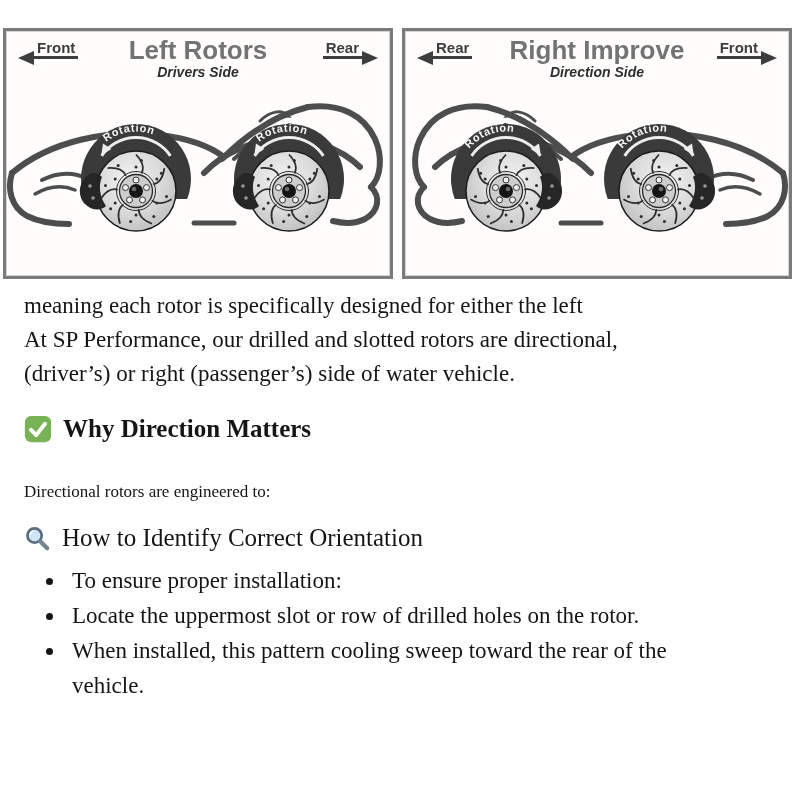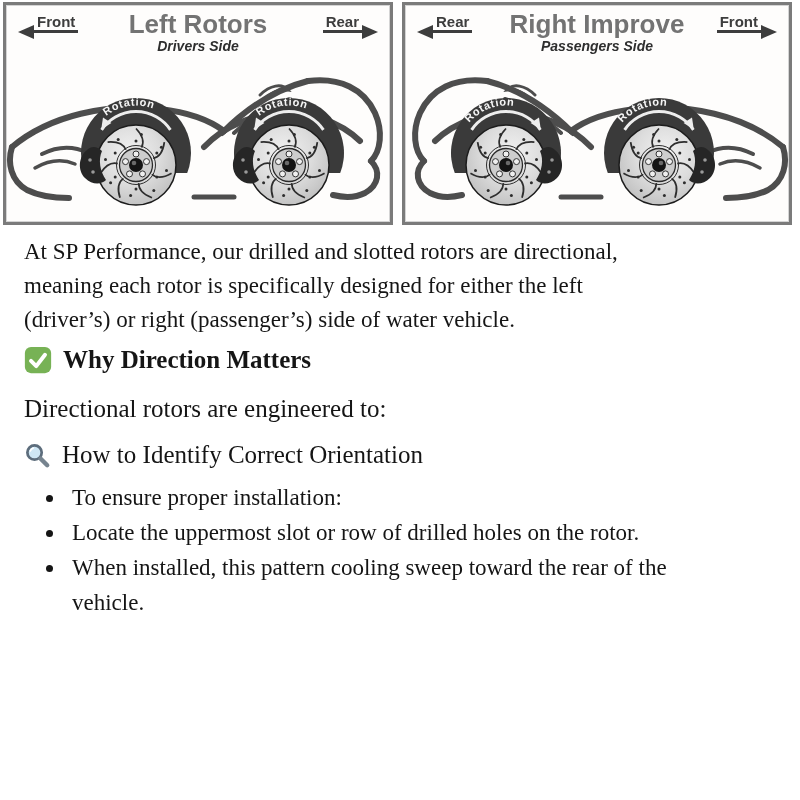--- a/index.html
+++ b/index.html
@@ -1,22 +1,22 @@
 <!DOCTYPE html>
 <html><head>
 <meta charset="utf-8">
 <style>
   html,body{margin:0;padding:0;background:#fff;}
   body{width:800px;height:800px;overflow:hidden;font-family:"Liberation Serif",serif;color:#151515;}
 
   
   .diagram{display:flex;gap:9px;margin:2px 0 0 3px;}
-  .panel{box-sizing:border-box;width:390px;height:223px;border:3px solid #7b7b7b;
+  .panel{box-sizing:border-box;width:390px;height:251px;border:3px solid #7b7b7b;
          box-shadow:inset 0 0 0 1px #d4d4d4;background:#fefdfc;position:relative;
-         display:flex;flex-direction:column;}
+         display:flex;flex-direction:column;margin-top:26px;}
   .panel-header{position:relative;height:52px;flex:none;}
   .panel-title{text-align:center;font-family:"Liberation Sans",sans-serif;font-weight:bold;
                font-size:26px;line-height:28px;margin-top:5px;color:#737373;}
   .panel-subtitle{text-align:center;font-family:"Liberation Sans",sans-serif;font-weight:bold;
                   font-style:italic;font-size:14px;line-height:16px;color:#2e2e2e;}
   .corner{position:absolute;top:9px;display:flex;align-items:flex-end;
           font-family:"Liberation Sans",sans-serif;font-weight:bold;font-size:15px;color:#3d3d3d;}
   .corner .lbl{border-bottom:3px solid #3d3d3d;padding:0 3px 1px 3px;line-height:15px;}
   .tri{width:0;height:0;border-top:7px solid transparent;border-bottom:7px solid transparent;}
   .tri-left{border-right:16px solid #3d3d3d;margin-bottom:-6px;}
@@ -29,24 +29,24 @@
   .arch{fill:#3a3a3a;}
   .rot-text{font-family:"Liberation Sans",sans-serif;font-size:11px;font-weight:bold;
             fill:#f5f5f5;letter-spacing:.7px;}
   .rot-tail{fill:none;stroke:#ededed;stroke-width:3;}
   .rot-arrow{fill:#ededed;}
 
   
   .content{margin:10px 30px 0 24px;}
   .intro{font-size:23px;line-height:34px;}
   .h-row{display:flex;align-items:center;gap:11px;font-weight:bold;font-size:25px;line-height:32px;}
-  .h-why{margin-top:7px;}
+  .h-why{margin-top:22px;}
   .h-id{margin-top:13px;font-weight:400;}
   .emoji{flex:none;display:inline-flex;}
-  .lead{margin-top:16px;font-size:25px;line-height:34px;}
+  .lead{margin-top:30px;font-size:17px;line-height:34px;}
   ul{margin:9px 0 0 0;padding-left:42px;}
   li{font-size:23px;line-height:35px;max-width:660px;padding-left:6px;}
 </style>
 </head>
 <body>
 
 <div class="diagram">
 
   <div class="panel">
     <div class="panel-header">
@@ -148,21 +148,21 @@
     </svg>
   </div>
 
   <div class="panel">
     <div class="panel-header">
       <div class="corner corner-l">
         <span class="tri tri-left"></span>
         <span class="lbl">Rear</span>
       </div>
       <div class="panel-title">Right Improve</div>
-      <div class="panel-subtitle">Passengers Side</div>
+      <div class="panel-subtitle">Direction Side</div>
       <div class="corner corner-r">
         <span class="lbl">Front</span>
         <span class="tri tri-right"></span>
       </div>
     </div>
 
     <svg class="car" viewBox="0 0 384 157">
       <g transform="translate(384,0) scale(-1,1)">
         <use href="#carbody"></use>
         <use href="#wheel" transform="translate(130,108)"></use>
@@ -181,22 +181,22 @@
         <path id="ta4" fill="none" d="M 210.95 75.93 A 47.5 47.5 0 0 1 297.05 75.93"></path>
         <text class="rot-text"><textPath href="#ta4" startOffset="11%">Rotation</textPath></text>
       </g>
     </svg>
   </div>
 </div>
 
 <div class="content">
 
   <div class="intro">
+    <div>meaning each rotor is specifically designed for either the left</div>
     <div>At SP Performance, our drilled and slotted rotors are directional,</div>
-    <div>meaning each rotor is specifically designed for either the left</div>
     <div>(driver’s) or right (passenger’s) side of water vehicle.</div>
   </div>
 
   <div class="h-row h-why">
     <span class="emoji">
       <svg width="28" height="28" viewBox="0 0 32 32">
         <rect x="1" y="1" width="30" height="30" rx="7" fill="#77b255"></rect>
         <path d="M8 17 L14 23 L24 10" fill="none" stroke="#fff" stroke-width="4.5" stroke-linecap="round" stroke-linejoin="round"></path>
       </svg>
     </span>

